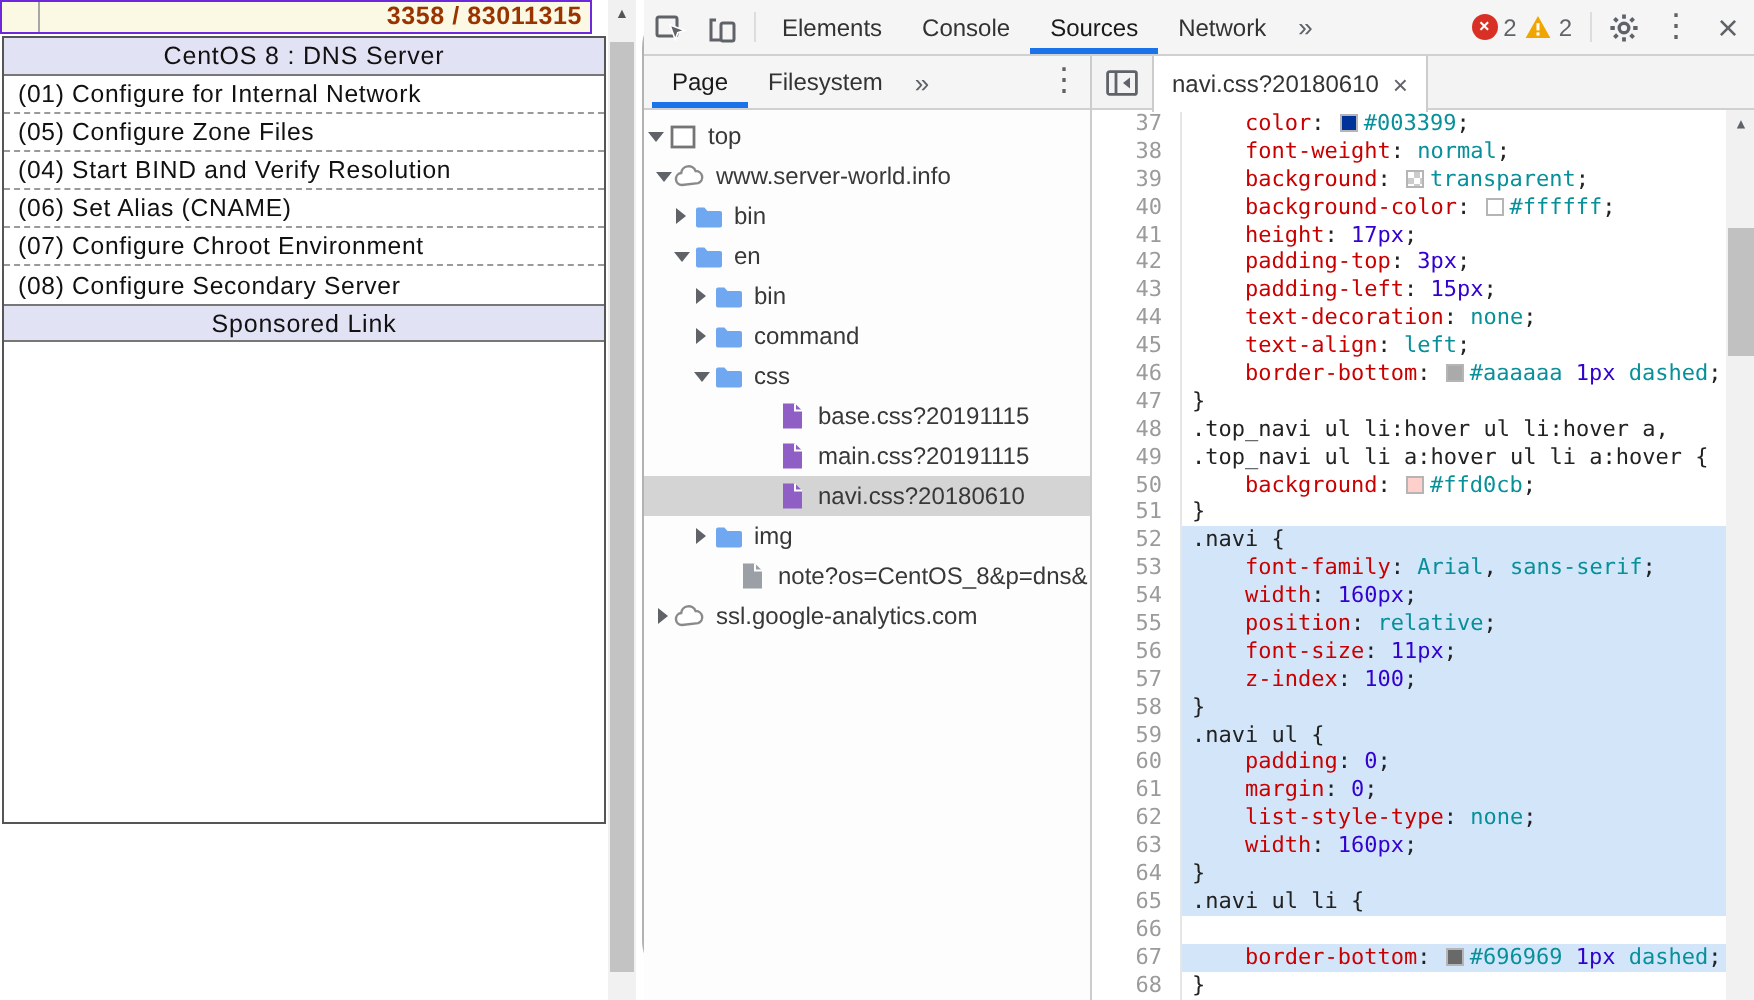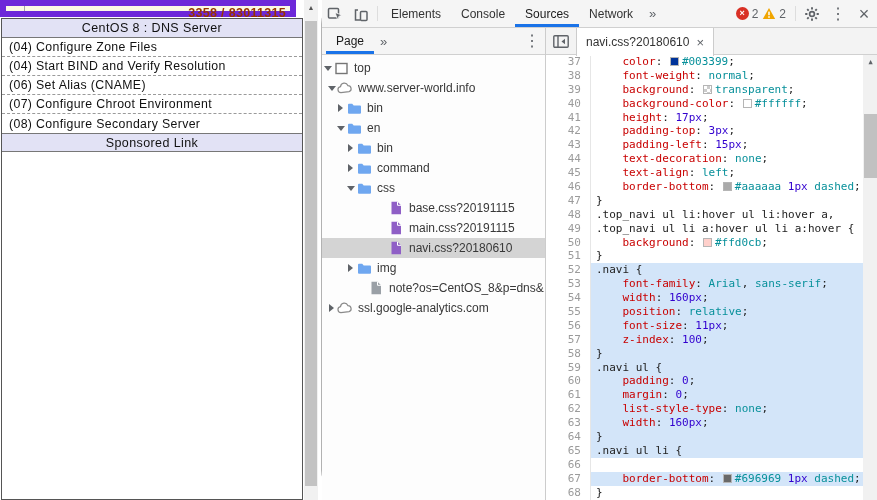--- a/index.html
+++ b/index.html
@@ -3,25 +3,25 @@
 <meta charset="utf-8">
 <style>
   * { margin:0; padding:0; box-sizing:border-box; }
   html,body { width:877px; height:500px; overflow:hidden; background:#fff;
     font-family:"Liberation Sans", sans-serif; }
   #stage { position:relative; width:877px; height:500px; background:#fff; }
 
   
   #web-page { position:absolute; left:0; top:0; width:304px; height:500px; background:#fff; }
   #counter-bar { position:absolute; left:0; top:0; width:296px; height:17px; display:flex;
-    background:#fbf9e4; border:6px solid #6d28d9; }
+    background:#fbf9e4; border:1px solid #6d28d9; }
   #counter-cell-small { width:19px; border-right:1px solid #a6a6a6; }
   #counter-value { flex:1; text-align:right; font-size:12.5px; font-weight:bold;
     color:#993300; line-height:15px; padding-right:4px; letter-spacing:0.3px; }
-  #menu-box { position:absolute; left:1px; top:18px; width:302px; height:482px;
+  #menu-box { position:absolute; left:1px; top:18px; width:302px; height:394px;
     background:#fff; border:1px solid #555; }
   .menu-header { height:19px; background:#e2e2f5; border-bottom:1px solid #777;
     text-align:center; font-size:12.5px; color:#111; line-height:18px; letter-spacing:0.4px; }
   .menu-item { height:19px; display:flex; align-items:center; padding-left:7px;
     font-size:12.3px; color:#111; letter-spacing:0.35px; border-bottom:1px dashed #9a9a9a;
     white-space:nowrap; overflow:hidden; }
   .menu-item:last-child { border-bottom:none; }
   #sponsored-header { border-top:0; }
 
   
@@ -100,21 +100,22 @@
 <div id="stage">
 
   <div id="web-page">
     <div id="counter-bar">
       <div id="counter-cell-small"></div>
       <div id="counter-value">3358 / 83011315</div>
     </div>
     <div id="menu-box">
       <div class="menu-header">CentOS 8 : DNS Server</div>
       <div id="menu-items">
-          <div class="menu-item">(04) Configure Zone Files</div>
+          <div class="menu-item">(01) Configure for Internal Network</div>
+          <div class="menu-item">(05) Configure Zone Files</div>
           <div class="menu-item">(04) Start BIND and Verify Resolution</div>
           <div class="menu-item">(06) Set Alias (CNAME)</div>
           <div class="menu-item">(07) Configure Chroot Environment</div>
           <div class="menu-item">(08) Configure Secondary Server</div>
         </div>
       <div class="menu-header" id="sponsored-header" style="border-top:1px solid #777;">Sponsored Link</div>
     </div>
   </div>
 
   <div id="page-scrollbar">
@@ -169,20 +170,21 @@
           </g>
         </svg>
       </div>
       <div class="tbtn icon-text">⋮</div>
       <div class="tbtn icon-text" style="font-size:18px;">×</div>
     </div>
 
     <div id="nav-toolbar">
       <div id="nav-tabs" style="display:flex;align-items:stretch;">
           <div class="dt-tab sel">Page</div>
+          <div class="dt-tab">Filesystem</div>
         </div>
       <div class="more-btn">»</div>
       <div class="tbtn icon-text" style="margin-left:auto;">⋮</div>
     </div>
 
     <div id="editor-tabbar">
       <div id="toggle-nav-btn">
         <svg width="16" height="13" viewBox="0 0 16 13">
           <rect x="0.8" y="0.8" width="14.4" height="11.4" rx="1" fill="none" stroke="#5f6368" stroke-width="1.4"></rect>
           <line x1="5" y1="0.8" x2="5" y2="12.2" stroke="#5f6368" stroke-width="1.4"></line>

